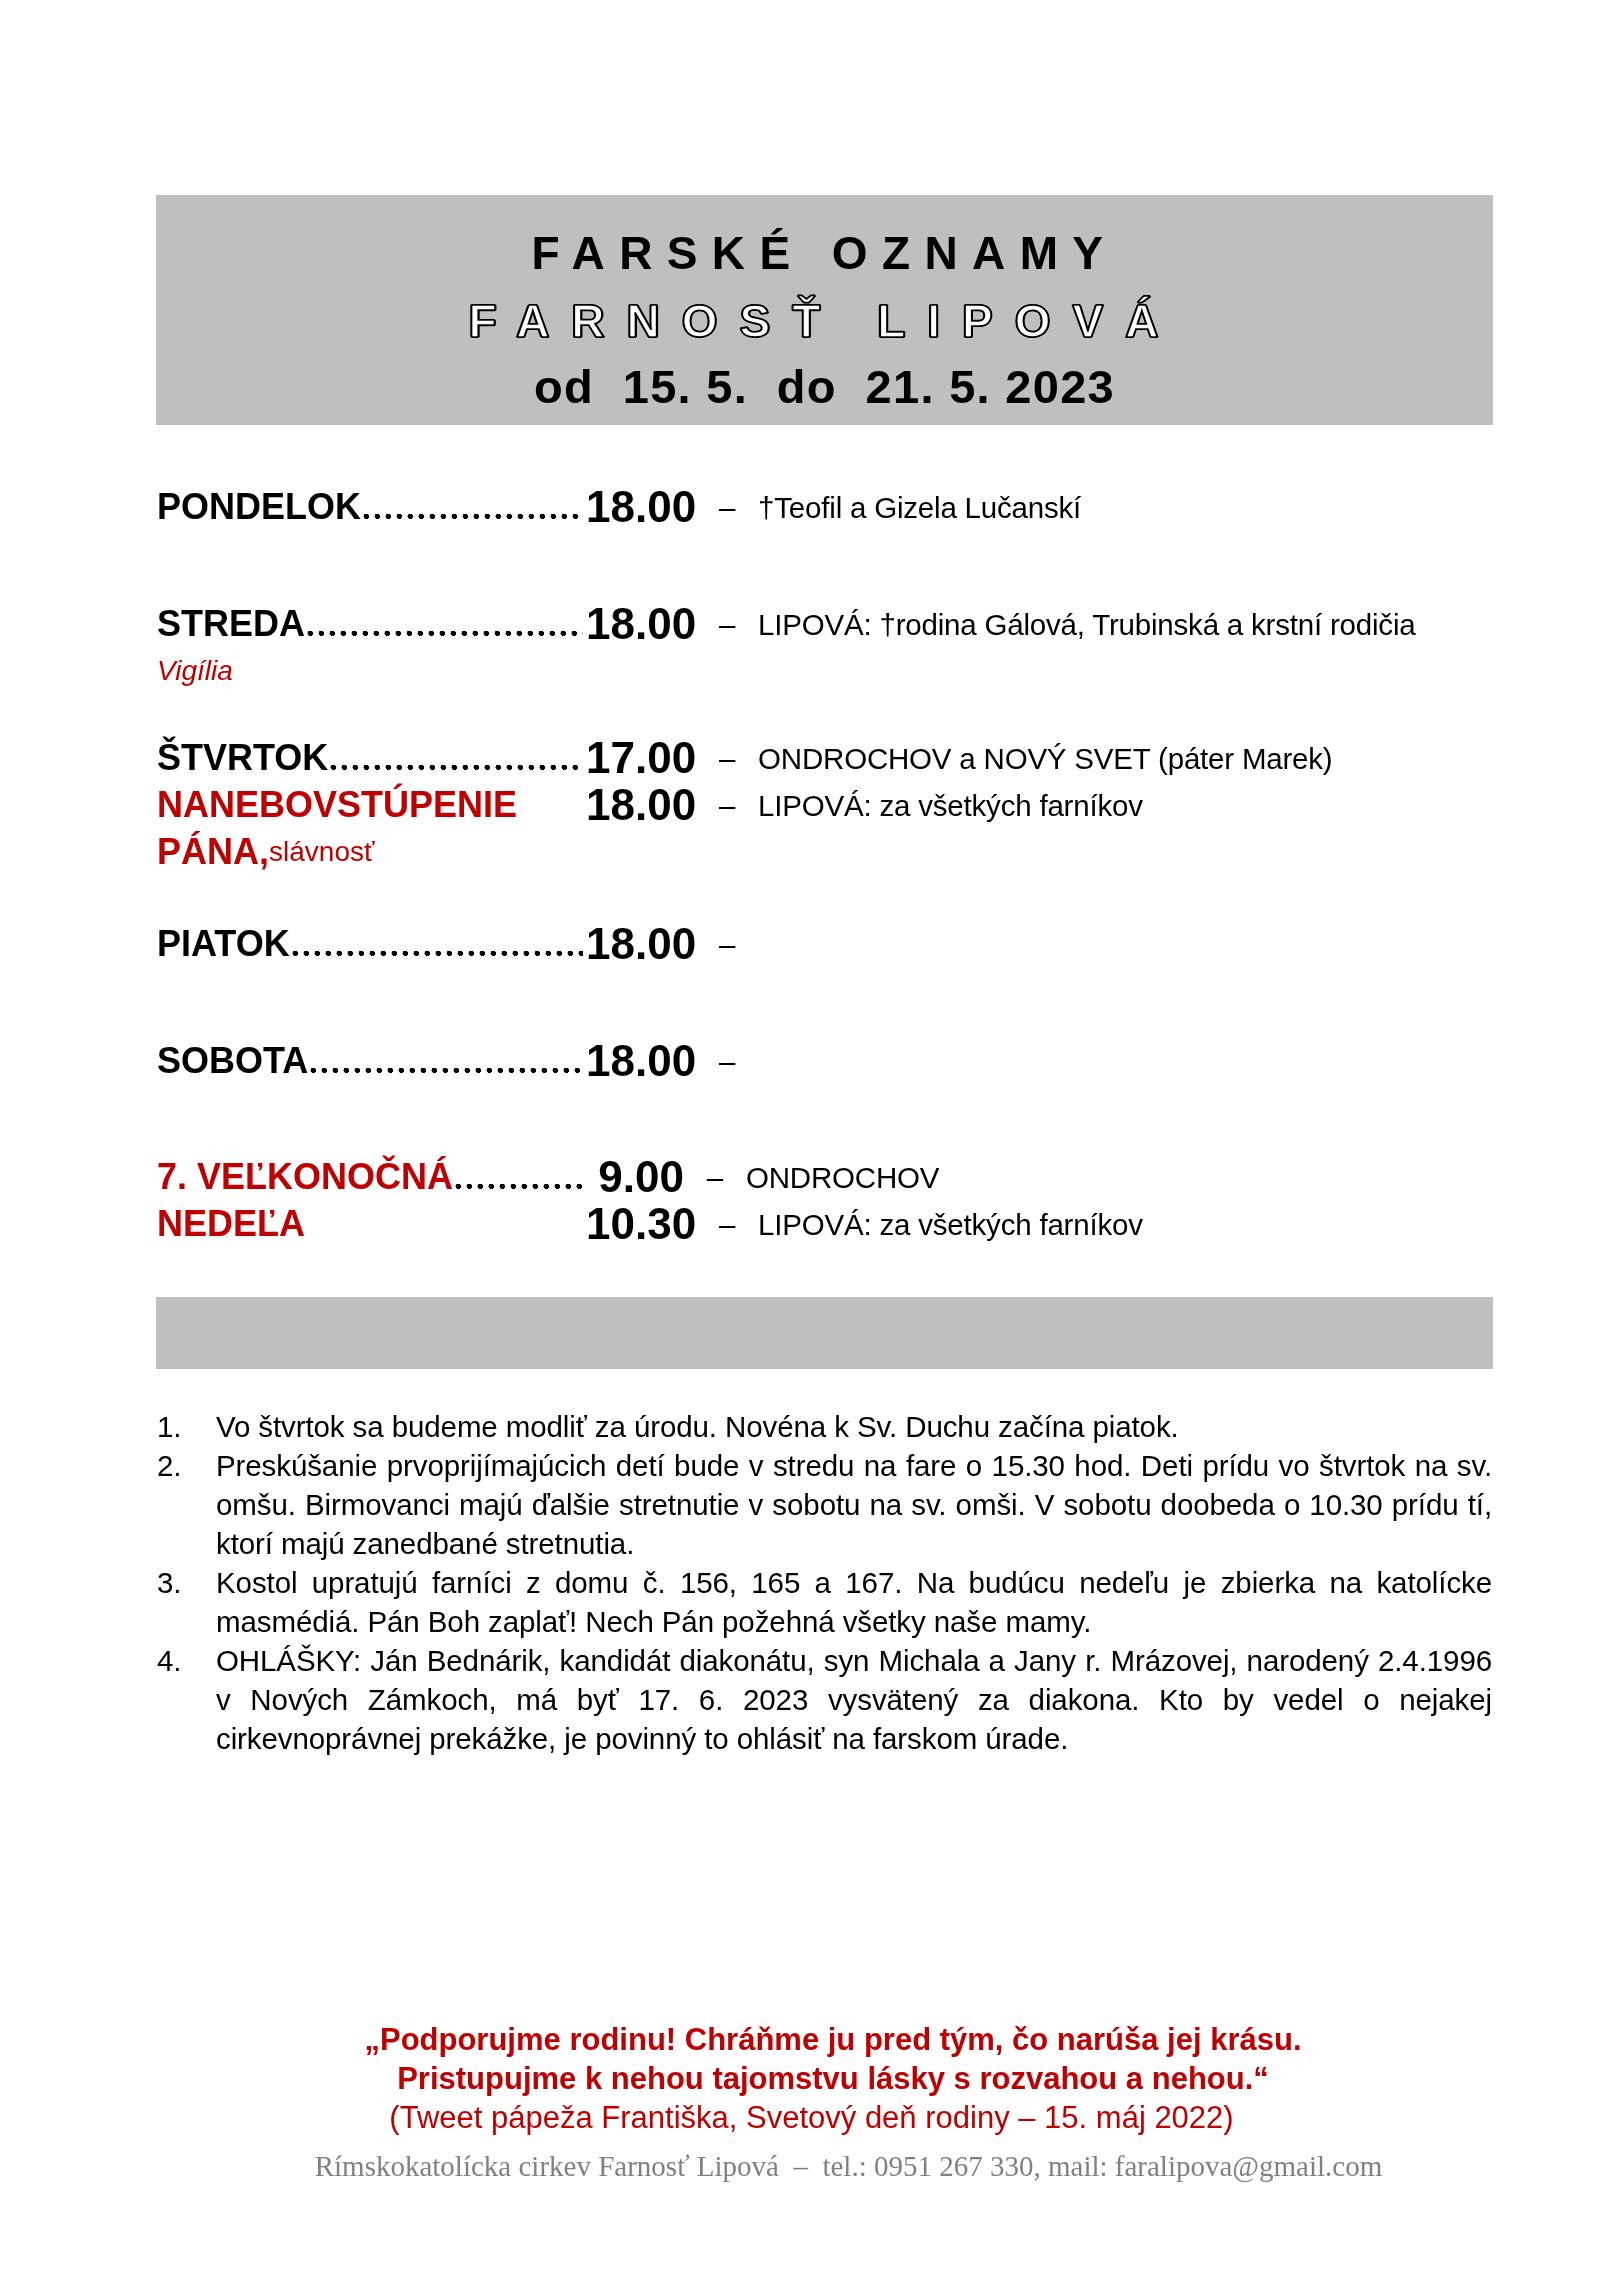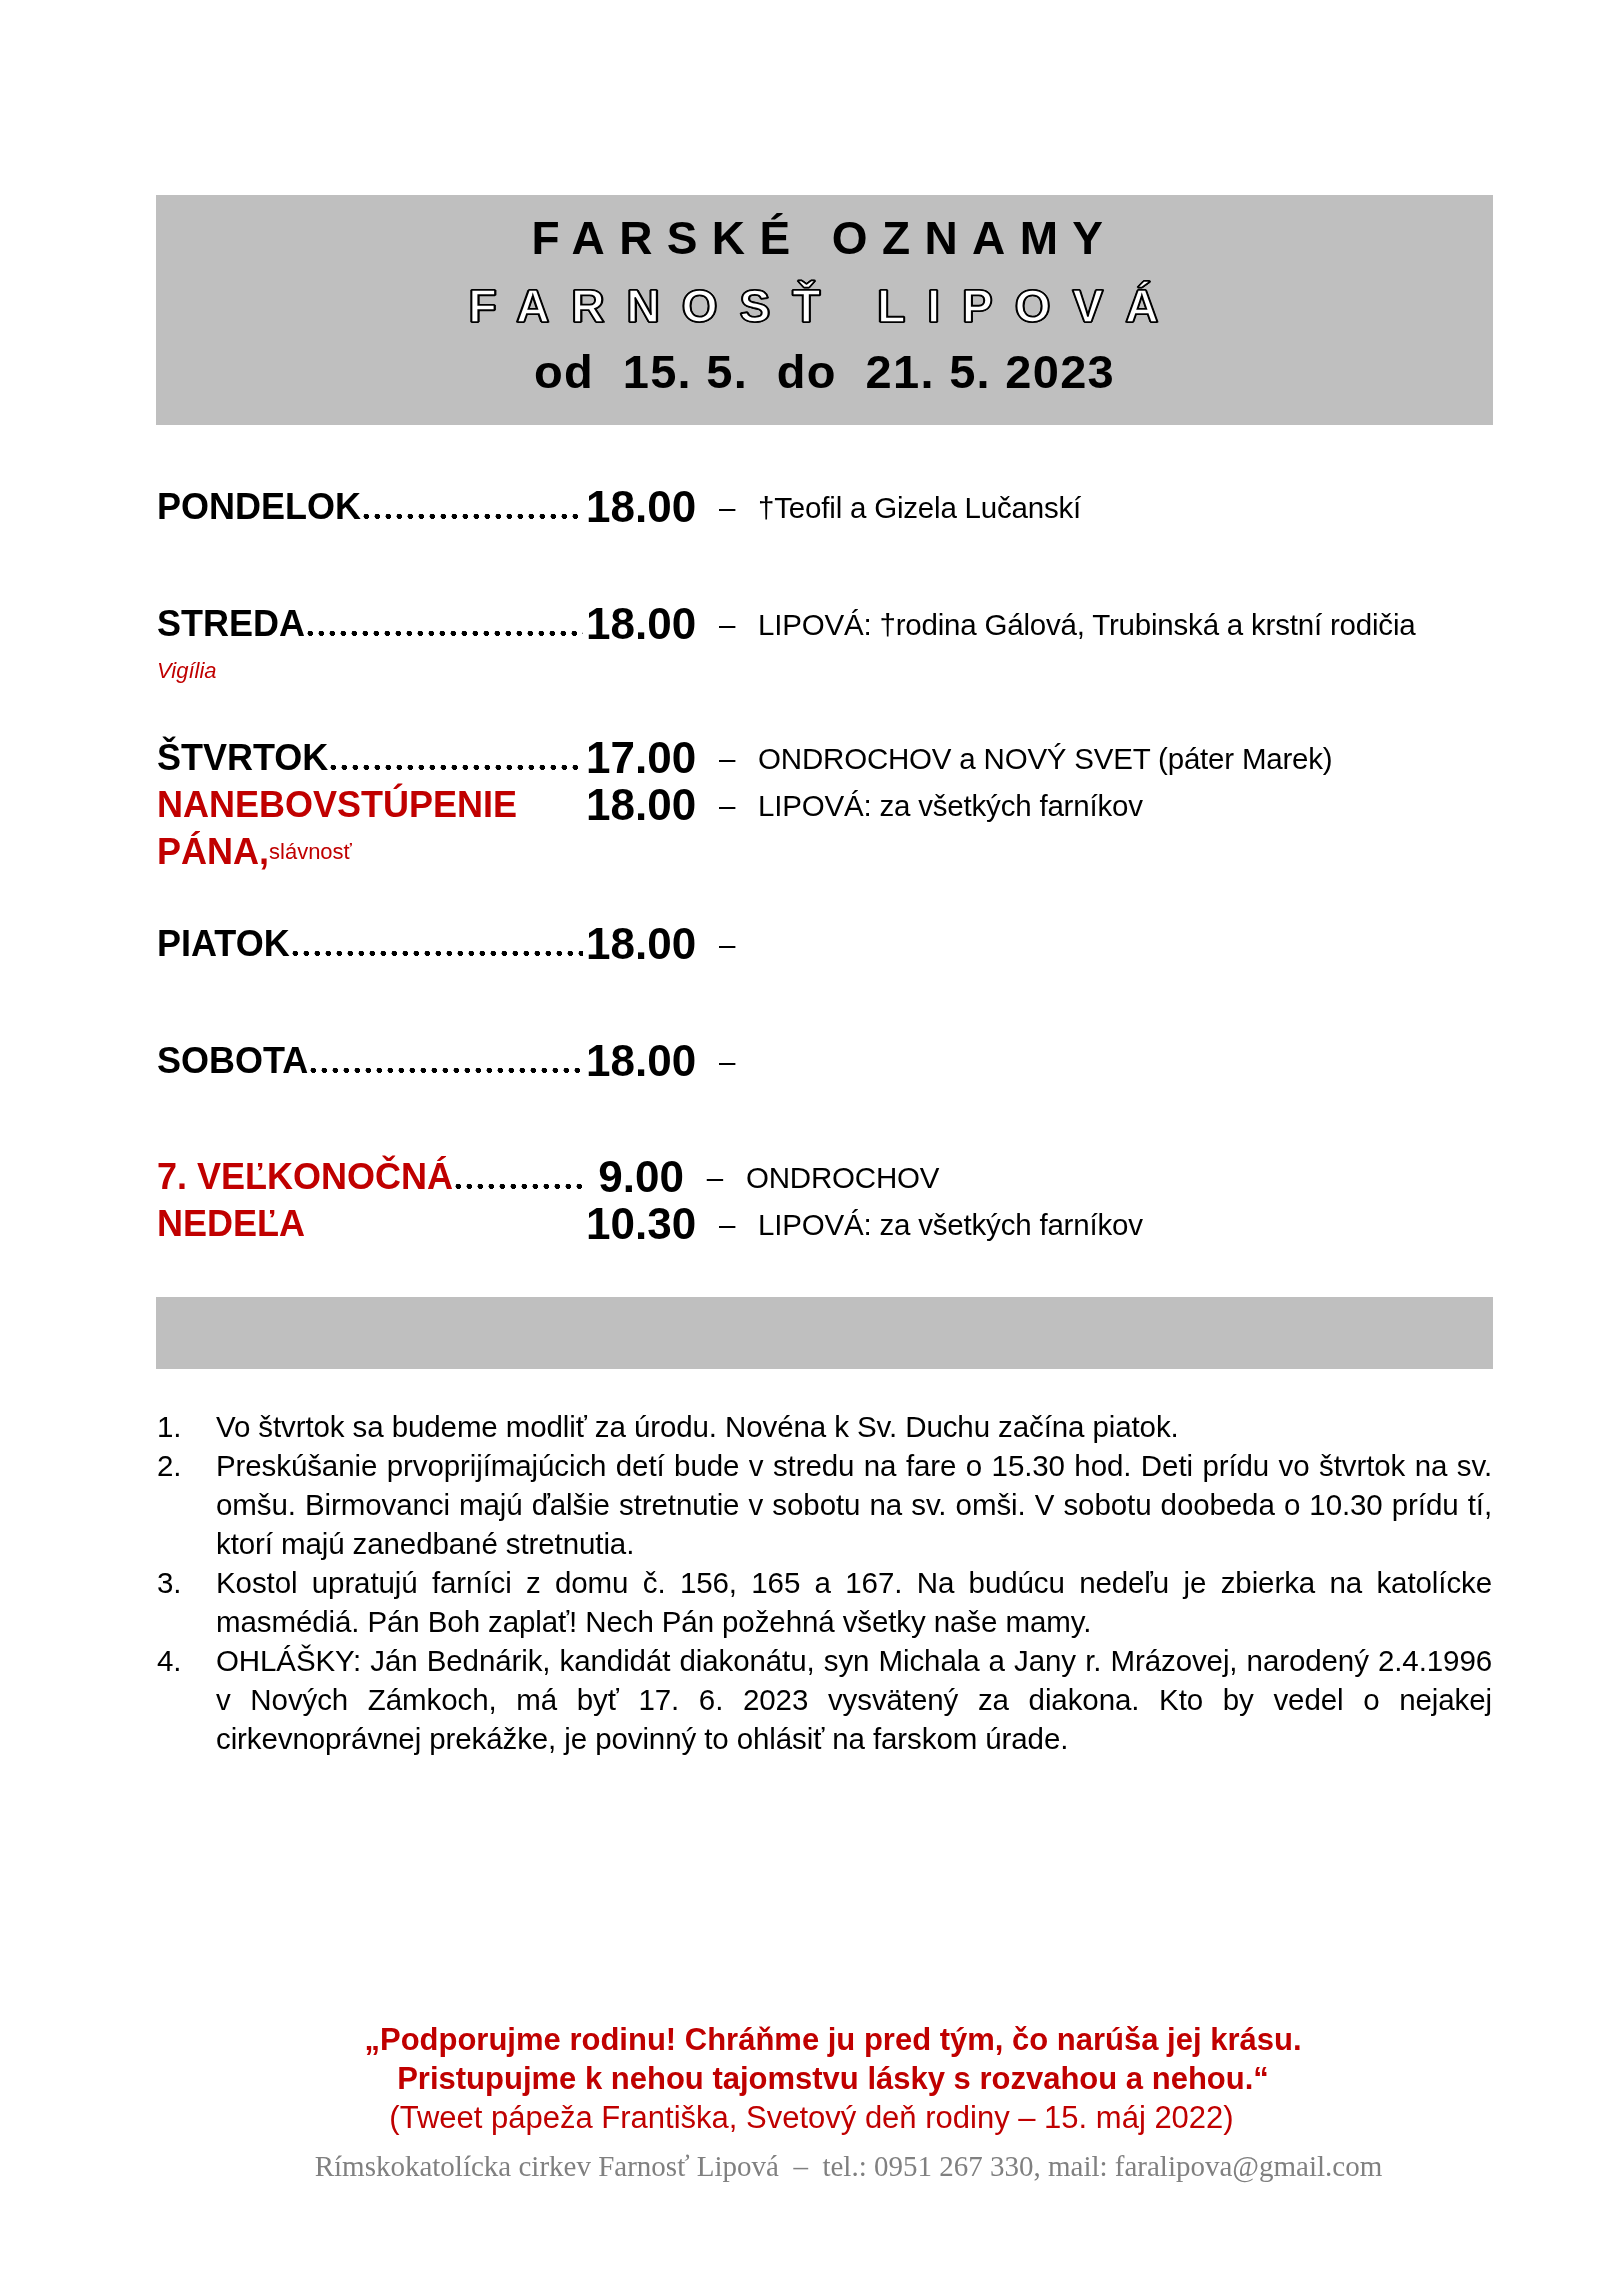--- a/index.html
+++ b/index.html
@@ -10,21 +10,21 @@
     font-family:"Liberation Sans", sans-serif;
     color:var(--text-black,#000);
     overflow:hidden;
   }
   
   .header-box{
     position:absolute;left:156px;top:195px;width:1337px;height:230px;
     background:var(--bar-gray,#BFBFBF);
     text-align:center;
     box-sizing:border-box;
-    padding-top:12px;
+    padding-top:27px;
   }
   .h-title{
     font-weight:bold;font-size:46px;line-height:63px;
     letter-spacing:14.4px;color:var(--text-black,#000);
     white-space:pre;
   }
   .h-sub{
     font-weight:bold;font-size:46px;line-height:72px;
     letter-spacing:22px;
     color:#ffffff;
@@ -35,21 +35,21 @@
   .h-date{
     font-weight:bold;font-size:47px;line-height:60px;
     letter-spacing:1.3px;
     white-space:pre;
   }
   
   .block{position:absolute;left:157px;width:1335px;}
   .row{display:flex;align-items:flex-end;height:47px;}
   .daycell{width:429px;display:flex;align-items:flex-end;flex:0 0 429px;}
   .day-text{font-weight:bold;font-size:36px;line-height:39px;white-space:nowrap;}
-  .day-sub{font-size:22px;line-height:38px;white-space:nowrap;text-align:center;}
+  .day-sub{font-size:28px;line-height:38px;white-space:nowrap;text-align:center;}
   .leader{
     flex:1 1 auto;height:8.5px;margin:0 2.6px 5.9px 2px;
     background-image:radial-gradient(circle at 3.3px 4.6px,#000 2.6px,transparent 3px);
     background-size:11px 8.5px;background-repeat:repeat-x;
   }
   .leader.hidden{visibility:hidden;}
   .time{flex:0 0 98px;text-align:right;font-weight:bold;font-size:44px;line-height:39px;white-space:nowrap;}
   .dash{flex:0 0 62px;text-align:center;font-size:29.5px;line-height:37px;}
   .desc{flex:1 1 auto;font-size:29.5px;line-height:37px;letter-spacing:-0.2px;white-space:nowrap;}
   .red{color:var(--accent-red,#C00000);}

